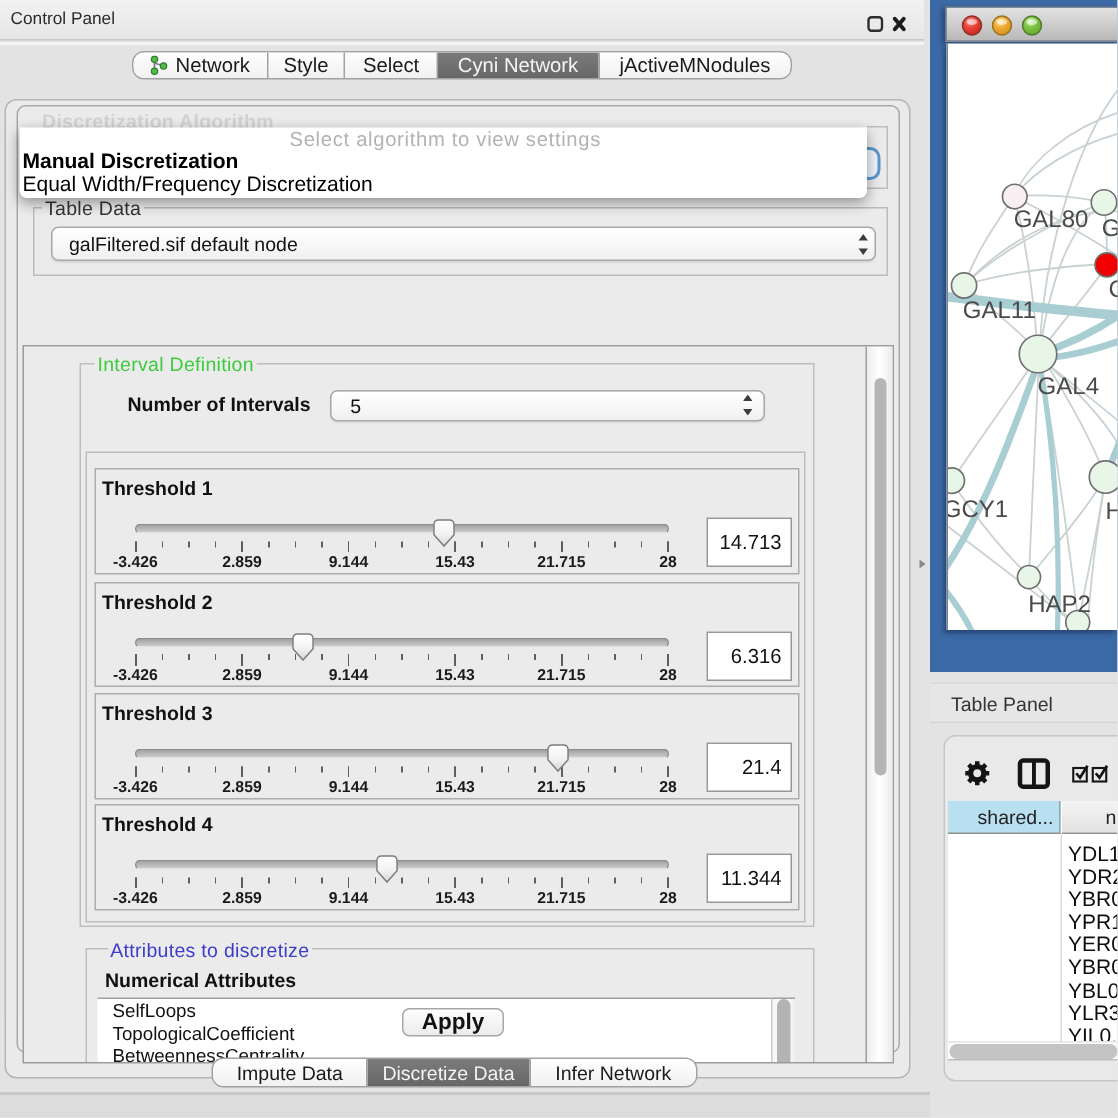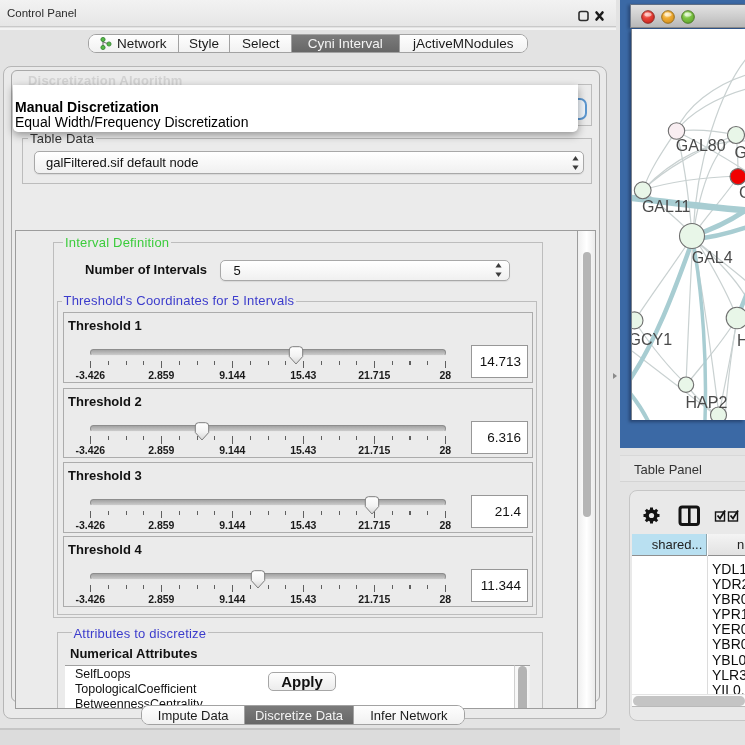--- a/index.html
+++ b/index.html
@@ -105,21 +105,21 @@
 <div class="abs tabbar" id="tabs-top">
   <div class="seg" style="width:89px;"><svg width="12" height="13" viewBox="0 0 12 13" style="margin-right:5px;">
         <line x1="3" y1="3" x2="3" y2="10" stroke="#7f7f7f" stroke-width="1.2"></line>
         <line x1="3" y1="5" x2="9" y2="7" stroke="#7f7f7f" stroke-width="1.2"></line>
         <circle cx="3" cy="2.5" r="2.1" fill="#57b947" stroke="#2f7d2f" stroke-width="0.8"></circle>
         <circle cx="3" cy="10.5" r="2.1" fill="#57b947" stroke="#2f7d2f" stroke-width="0.8"></circle>
         <circle cx="9" cy="7" r="2.1" fill="#57b947" stroke="#2f7d2f" stroke-width="0.8"></circle>
       </svg>Network</div>
   <div class="seg" style="width:52px;">Style</div>
   <div class="seg" style="width:62px;">Select</div>
-  <div class="seg sel" style="width:108px;">Cyni Interval</div>
+  <div class="seg sel" style="width:108px;">Cyni Network</div>
   <div class="seg" style="width:129px;">jActiveMNodules</div>
 </div>
 
 <div class="abs" style="left:578px; top:84px; width:14px; height:41.5px; border:1px solid #bcbcbc; border-left:none;"></div>
 <div class="glabel" style="left:26px; top:74px; font-weight:bold; color:#d2d2d2; background:transparent;">Discretization Algorithm</div>
 
 <div class="abs" style="left:563px; top:98px; width:24px; height:21.5px; border:2.5px solid #5b96cf; border-radius:7px; background:#eef4fa;"></div>
 
 <div class="group" style="left:21.5px; top:138px; width:570px; height:45.5px;"></div>
 <div class="glabel" style="left:28px; top:132px; color:#333;">Table Data</div>
@@ -142,21 +142,20 @@
     <div class="txt" style="padding-left:13px;">5</div>
     <div class="arrows">
         <svg width="7" height="14" viewBox="0 0 7 14">
           <path d="M3.5 0 L6.6 4.4 H0.4 Z" fill="#3c3c3c"></path>
           <path d="M3.5 14 L6.6 9.6 H0.4 Z" fill="#3c3c3c"></path>
         </svg>
       </div>
   </div>
 
   <div class="group" style="left:41.5px; top:70.5px; width:480px; height:313.5px; border-color:#bdbdbd;"></div>
-  <div class="glabel" style="left:46px; top:63.5px; color:#3c3ccc;">Threshold's Coordinates for 5 Intervals</div>
 
   <div class="tbox" style="left:47.5px; top:81.5px;">
     <div class="title">Threshold 1</div>
     <div class="track"></div>
     <div class="ticks-minor"></div>
       <div class="ticks-major"></div>
     <div class="thumb" style="left:232.2px;"><svg width="16" height="19" viewBox="0 0 16 19">
           <defs>
             <linearGradient id="tg1" x1="0" y1="0" x2="0" y2="1">
               <stop offset="0" stop-color="#ffffff"></stop>
@@ -242,20 +241,21 @@
 </div>
 
 <div class="btn" style="left:268px; top:672px; width:68px; height:19px;">Apply</div>
 <div class="abs tabbar" id="tabs-bottom">
   <div class="seg" style="width:103px;">Impute Data</div>
   <div class="seg sel" style="width:109px;">Discretize Data</div>
   <div class="seg" style="width:112px;">Infer Network</div>
 </div>
 
 <div class="abs" id="popup">
+  <div class="hint">Select algorithm to view settings</div>
   <div class="i1">Manual Discretization</div>
   <div class="i2">Equal Width/Frequency Discretization</div>
 </div>
 
 <div class="abs" id="winbtns">
   <svg width="36" height="14" viewBox="0 0 36 14">
     <rect x="5" y="2.5" width="9" height="9" rx="2" fill="none" stroke="#2e2e2e" stroke-width="1.6"></rect>
     <path d="M22.5 3.5 L28.5 10.5 M28.5 3.5 L22.5 10.5" stroke="#1c1c1c" stroke-width="2.6" stroke-linecap="round"></path>
   </svg>
 </div>

